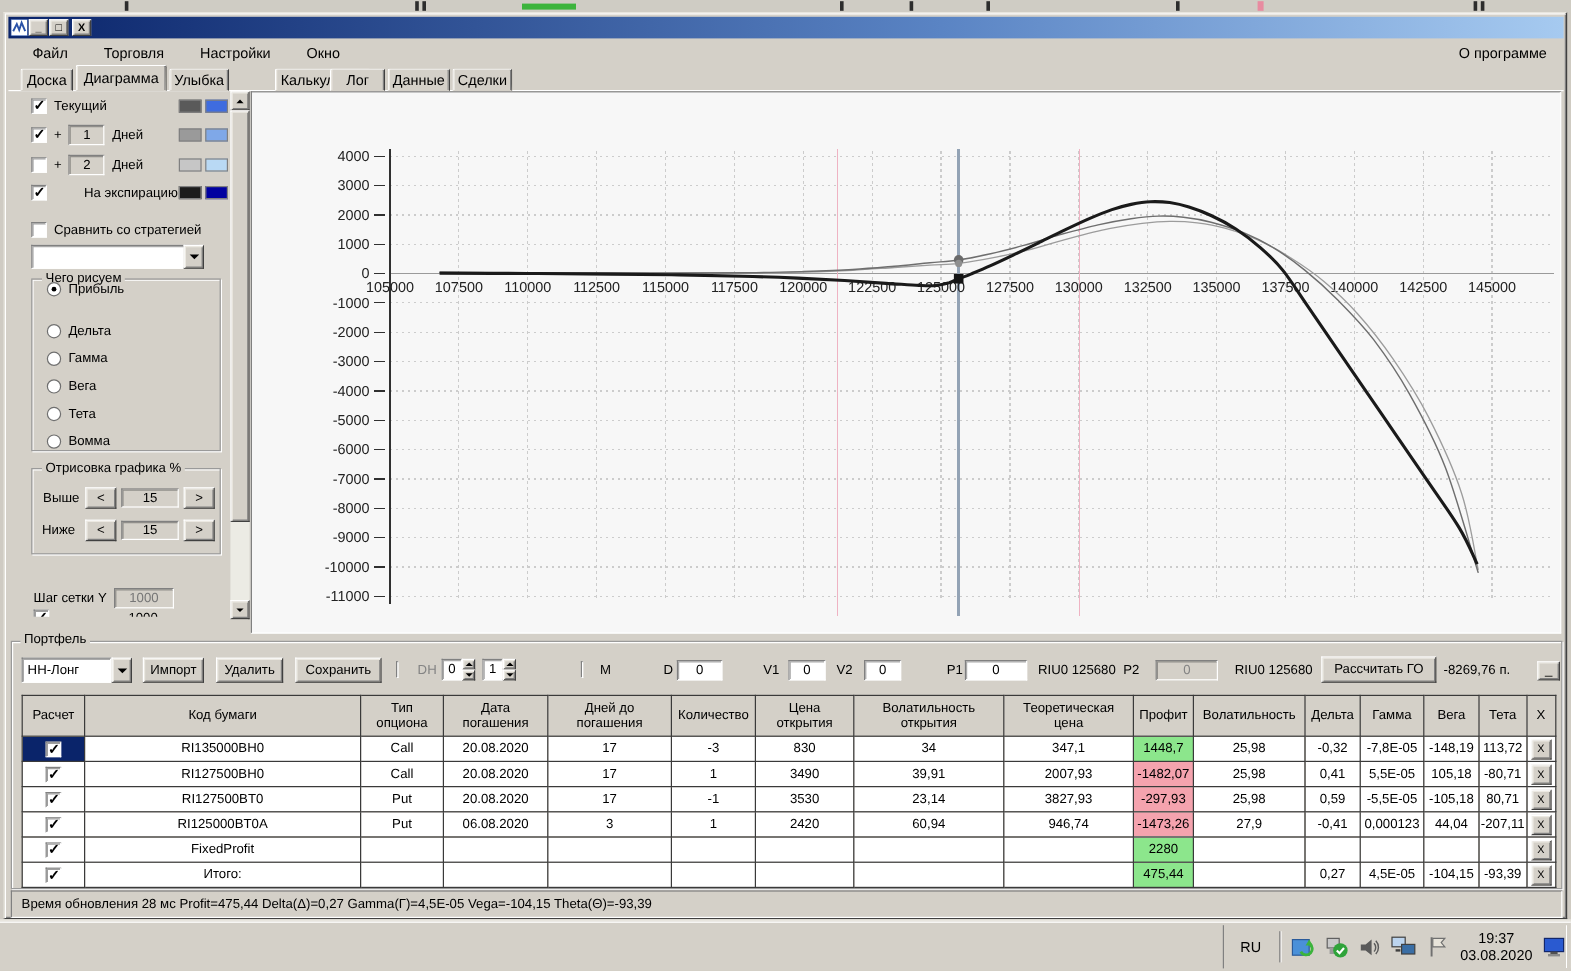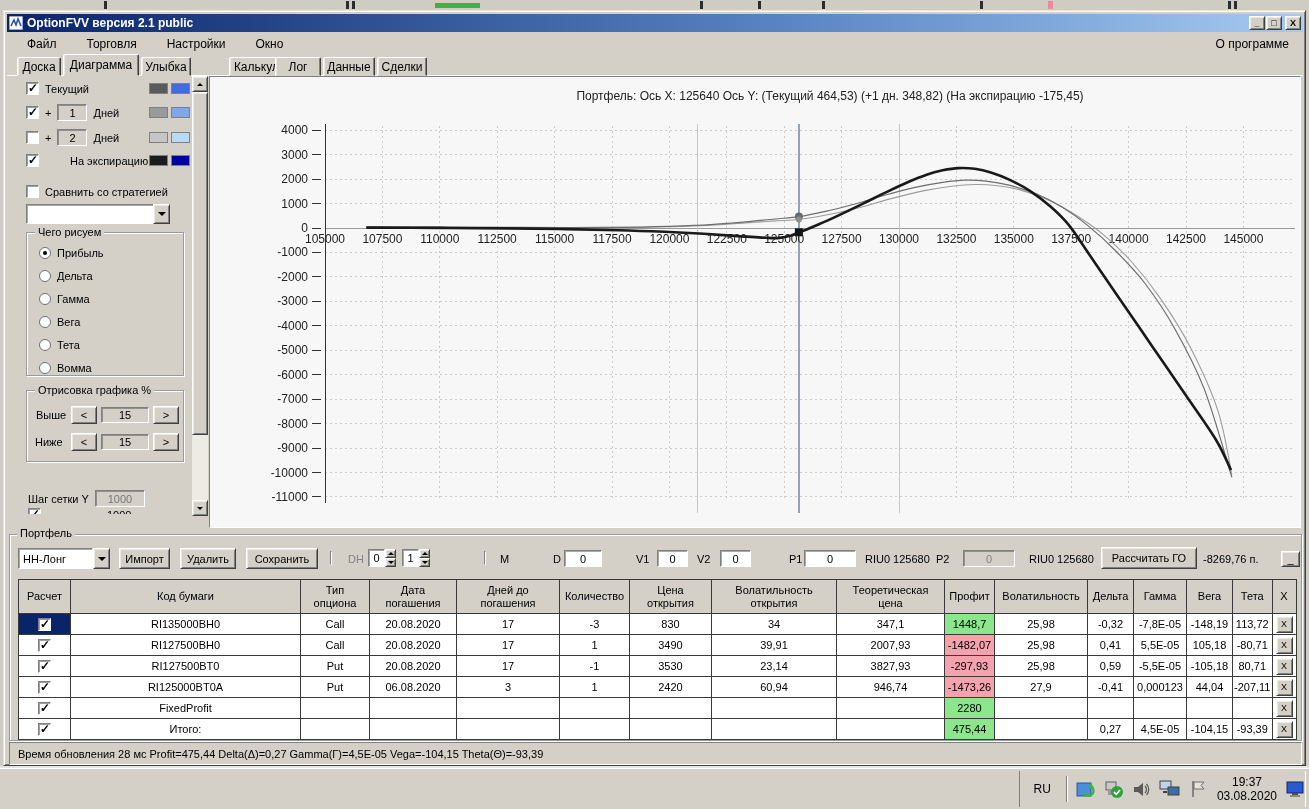--- a/index.html
+++ b/index.html
@@ -133,21 +133,20 @@
 
 <div class="abs" id="app-window">
 
   <div class="abs" id="title-bar">
     <span style="display:inline-flex">
       <svg width="14" height="14">
           <rect x="0" y="0" width="14" height="14" fill="#ffffff" stroke="#2a52a8"></rect>
           <polyline points="2,10 5,4 7,9 9,3 12,10" fill="none" stroke="#2a52a8" stroke-width="1.6"></polyline>
         </svg>
     </span>
-    <span id="title-text">OptionFVV версия 2.1 public</span>
     <span style="display:flex">
       <span class="winbtn raised btn">_</span>
       <span class="winbtn raised btn">□</span>
       <span class="winbtn raised btn" style="margin-left:3px">X</span>
     </span>
   </div>
 
   <div class="abs" id="menu-bar">
     <span id="menu-items">
         <span>Файл</span>
@@ -217,21 +216,21 @@
     <div class="lp-row" style="left:15px;top:128px">
       <span class="sunken" style="width:140px;height:20px;display:inline-block"></span>
       <span class="raised btn" style="width:17px;height:20px;margin-left:-19px">
           <span class="tri-down"></span>
         </span>
     </div>
 
     <div class="abs groupbox" style="left:15px;top:156px;width:158px;height:144px">
       <span class="grouplabel" style="left:8px;top:-7px">Чего рисуем</span>
       <div id="draw-options">
-          <div class="lp-row" style="left: 12px; top: 14px; position: absolute; text-align: center;">
+          <div class="lp-row" style="left: 12px; top: 2px; position: absolute; text-align: center;">
             <div class="radio sel"></div>
             <div>Прибыль</div>
           </div>
           <div class="lp-row" style="left: 12px; top: 37px; position: absolute;">
             <div class="radio"></div>
             <div>Дельта</div>
           </div>
           <div class="lp-row" style="left: 12px; top: 60px; position: absolute;">
             <div class="radio"></div>
             <div>Гамма</div>
@@ -284,21 +283,20 @@
         <span class="tri-up-s"></span>
       </span>
     <span id="sb-thumb" class="raised"></span>
     <span class="sb-btn raised btn" style="top:424px">
         <span class="tri-down-s"></span>
       </span>
   </div>
 
   
   <div class="abs" id="chart-panel">
-    <div id="chart-title">Портфель: Ось X: 125640 Ось Y:  (Текущий 464,53)  (+1 дн. 348,82)  (На экспирацию -175,45)</div>
     <svg id="chart-svg" width="1090" height="450">
         <line x1="172.4" y1="49.2" x2="172.4" y2="423.9" stroke="#cccccc" stroke-dasharray="2,3" shape-rendering="crispEdges"></line>
         <line x1="229.8" y1="49.2" x2="229.8" y2="423.9" stroke="#cccccc" stroke-dasharray="2,3" shape-rendering="crispEdges"></line>
         <line x1="287.2" y1="49.2" x2="287.2" y2="423.9" stroke="#cccccc" stroke-dasharray="2,3" shape-rendering="crispEdges"></line>
         <line x1="344.6" y1="49.2" x2="344.6" y2="423.9" stroke="#cccccc" stroke-dasharray="2,3" shape-rendering="crispEdges"></line>
         <line x1="402.0" y1="49.2" x2="402.0" y2="423.9" stroke="#cccccc" stroke-dasharray="2,3" shape-rendering="crispEdges"></line>
         <line x1="459.4" y1="49.2" x2="459.4" y2="423.9" stroke="#cccccc" stroke-dasharray="2,3" shape-rendering="crispEdges"></line>
         <line x1="516.8" y1="49.2" x2="516.8" y2="423.9" stroke="#cccccc" stroke-dasharray="2,3" shape-rendering="crispEdges"></line>
         <line x1="574.2" y1="49.2" x2="574.2" y2="423.9" stroke="#cccccc" stroke-dasharray="2,3" shape-rendering="crispEdges"></line>
         <line x1="631.6" y1="49.2" x2="631.6" y2="423.9" stroke="#cccccc" stroke-dasharray="2,3" shape-rendering="crispEdges"></line>

